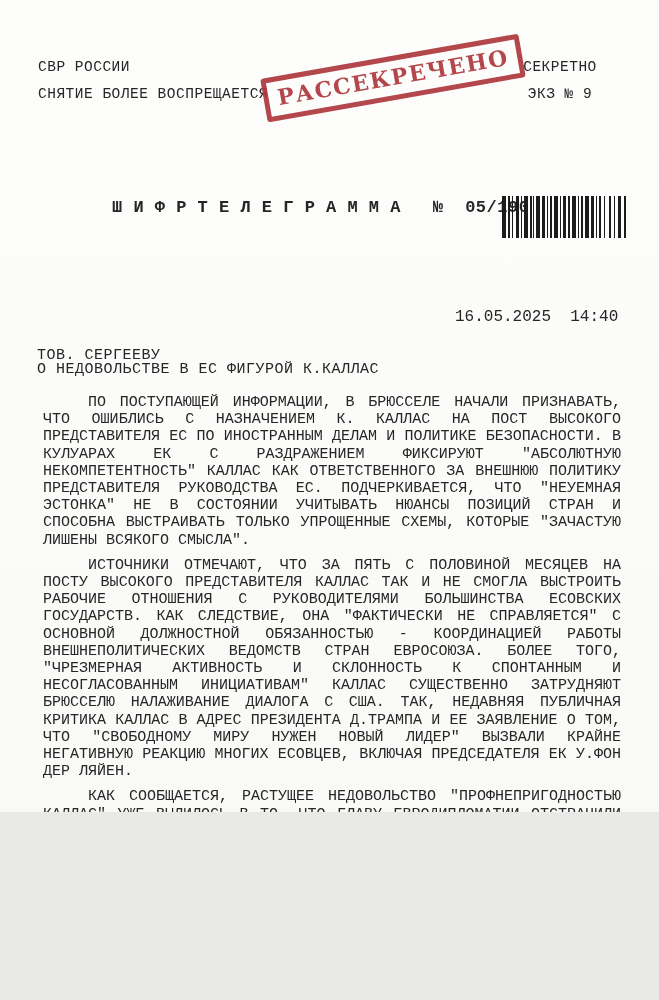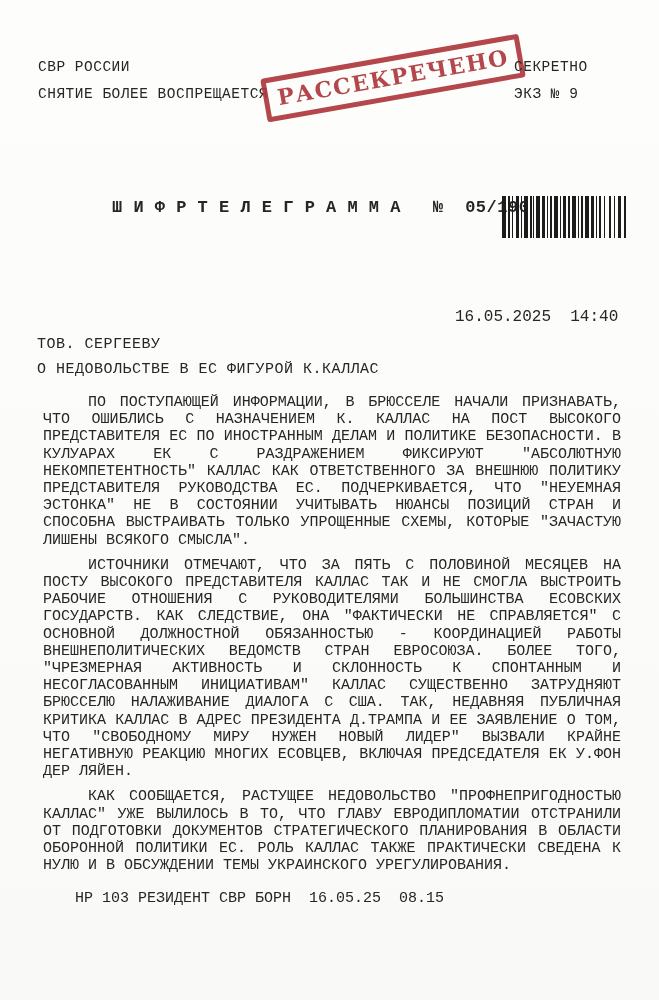--- a/index.html
+++ b/index.html
@@ -3,33 +3,34 @@
 <meta charset="utf-8">
 <style>
   html,body{margin:0;padding:0;}
   body{
     width:659px;height:1000px;
     background:#e9e9e7;
     font-family:"Liberation Mono","DejaVu Sans Mono",monospace;
   }
   .page{
     position:relative;
-    width:659px;height:1000px;
+    width:659px;height:812px;
     background:linear-gradient(180deg,#fdfdfc 0%,#fbfbfa 55%,#f9f9f7 100%);
     color:var(--ink,#262626);
     overflow:hidden;
   }
   .pre{white-space:pre;margin-top:36px;}
   .hdr-left{
     position:absolute;left:38px;top:54px;
     font-size:14.5px;line-height:27px;letter-spacing:.5px;
   }
   .hdr-right{
     position:absolute;left:514px;top:54px;width:92px;
     font-size:14.5px;line-height:27px;letter-spacing:.5px;
+    text-align:center;
   }
   .stamp{
     position:absolute;left:262px;top:56px;
     transform:rotate(-10deg);
     border:5px solid var(--stamp-red,#ae383d);
     border-radius:3px;
     padding:3px 9px 5px 9px;
     color:var(--stamp-red,#ae383d);
     font-family:"DejaVu Serif","Liberation Serif",serif;
     font-weight:bold;
@@ -44,21 +45,21 @@
     font-size:17px;font-weight:bold;letter-spacing:.5px;
   }
   .barcode{
     position:absolute;left:502px;top:196px;
   }
   .datetime{
     position:absolute;left:455px;top:272px;
     font-size:16px;
   }
   .addressee{
-    position:absolute;left:37px;top:336px;
+    position:absolute;left:37px;top:347px;
     font-size:15px;letter-spacing:.5px;
   }
   .subject{
     position:absolute;left:37px;top:361px;
     font-size:15px;letter-spacing:.5px;
   }
   .body{
     position:absolute;left:35px;top:394px;width:586px;
     font-size:15px;line-height:17.2px;
   }

